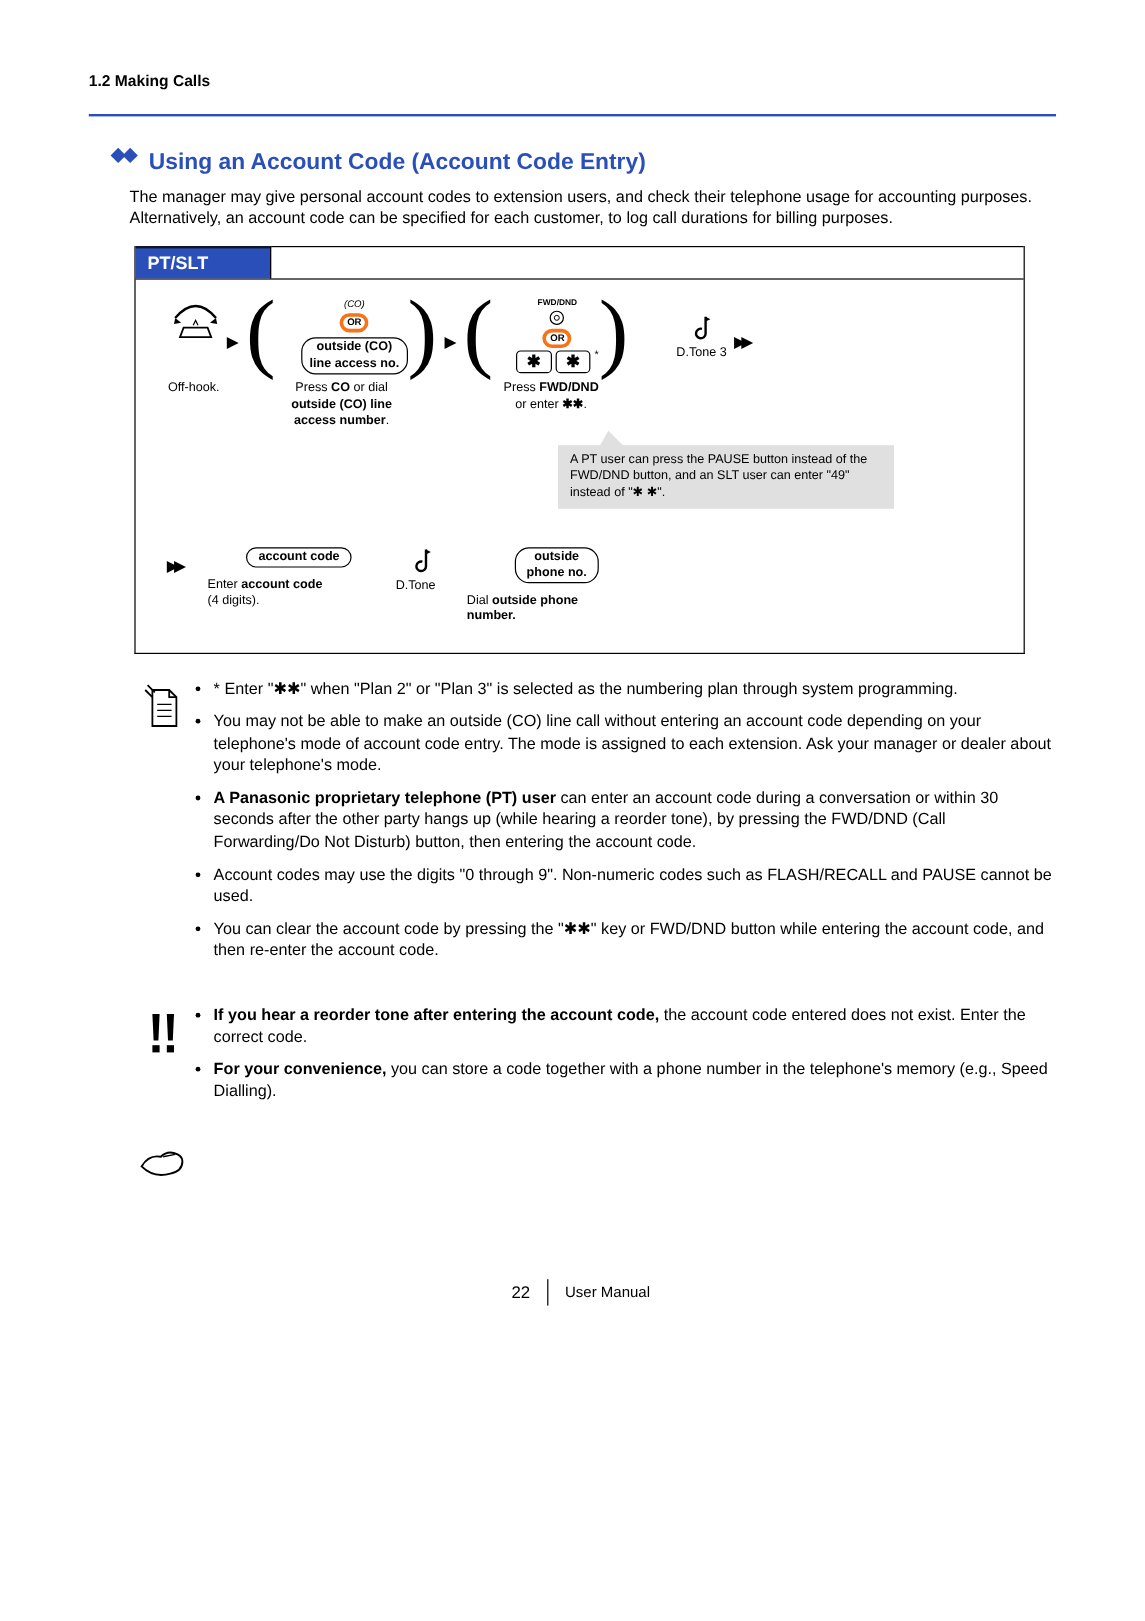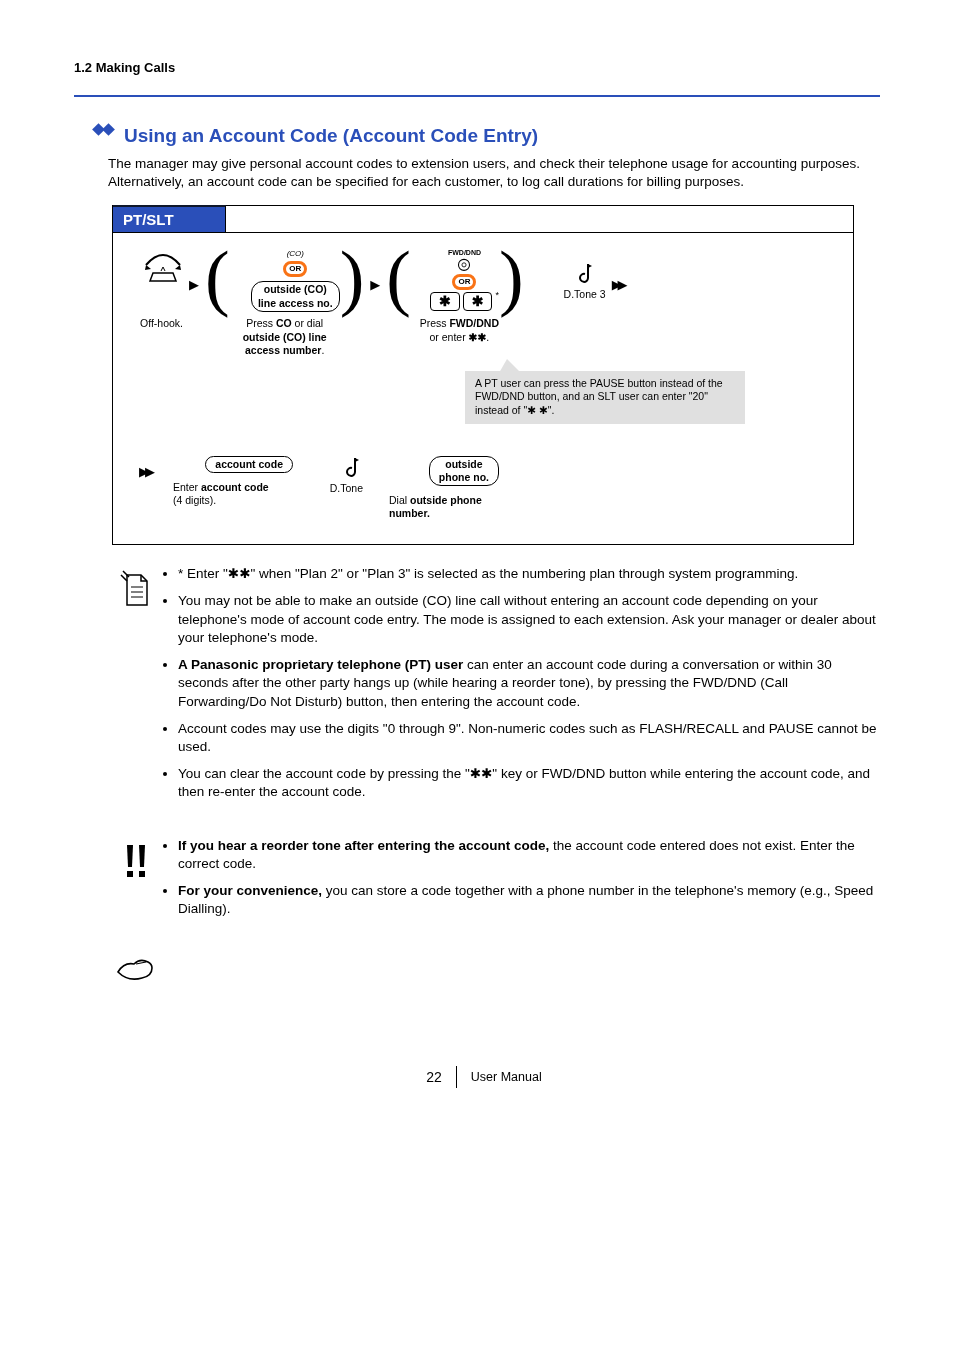--- a/index.html
+++ b/index.html
@@ -283,21 +283,21 @@
                 <path d="M14 4 v14 a4 4 0 1 1 -3 -4" fill="none" stroke="#000" stroke-width="2"></path>
                 <path d="M14 4 l4 2 -4 2 Z" fill="#000"></path>
               </svg>
             <div class="dtone-label">D.Tone 3</div>
           </div>
         </div>
 
         <div class="arrow-dbl">▶▶</div>
       </div>
 
-      <div class="callout">A PT user can press the PAUSE button instead of the FWD/DND button, and an SLT user can enter "20" instead of "✱ ✱".</div>
+      <div class="callout">A PT user can press the PAUSE button instead of the FWD/DND button, and an SLT user can enter "49" instead of "✱ ✱".</div>
 
       <div class="flow-row row2">
         <div class="arrow-dbl" style="margin-top:10px; margin-left:14px;">▶▶</div>
 
         <div class="step" style="width:120px; margin-left:16px;">
           <div class="pill">account code</div>
           <div class="caption" style="text-align:left; width:100%; padding-left:6px;">
             <span>Enter </span><b>account code</b><br>
             <span>(4 digits).</span>
           </div>

